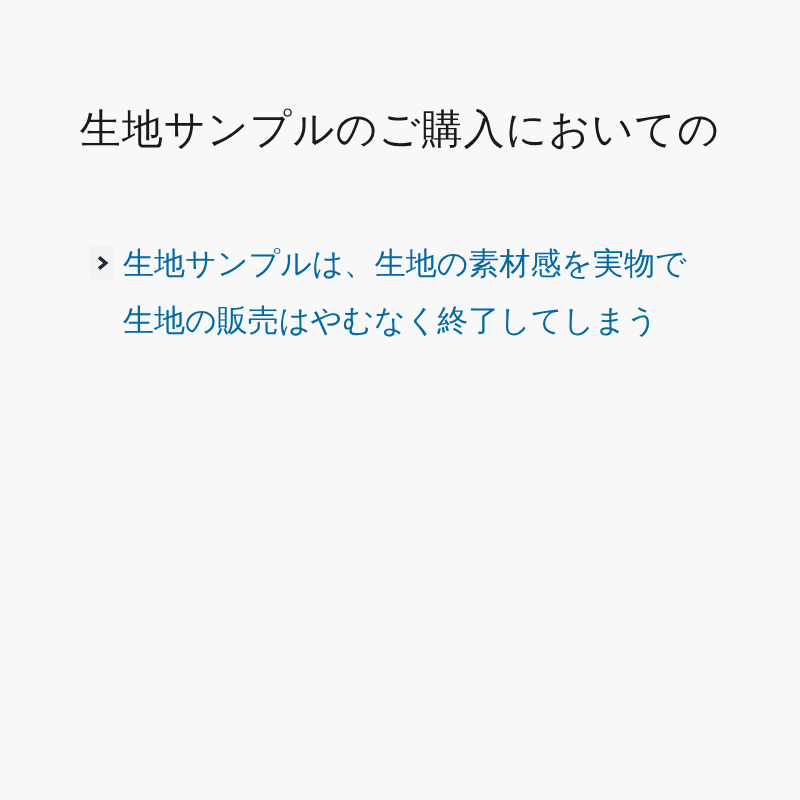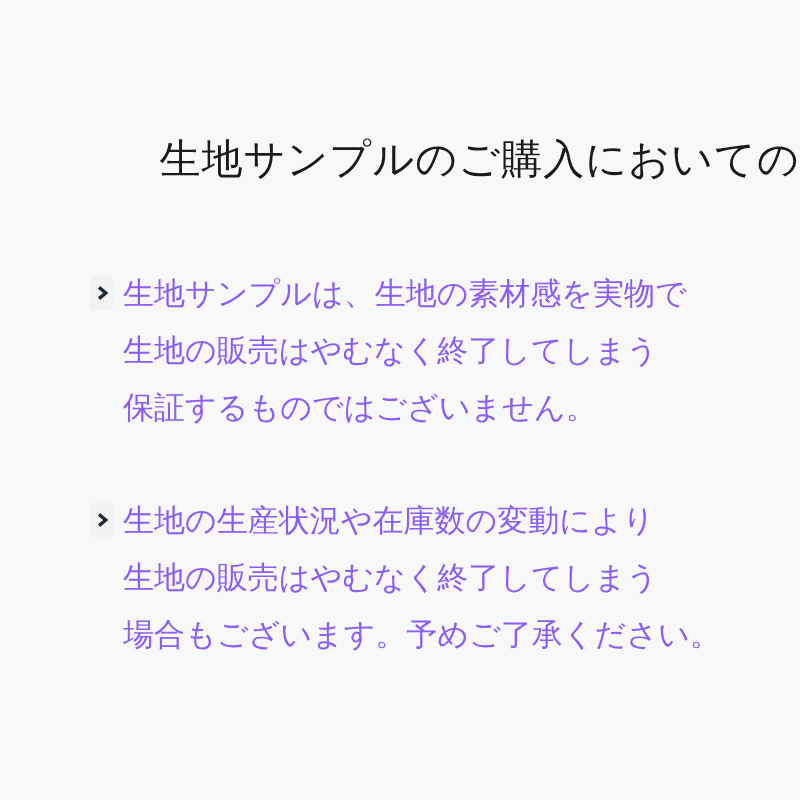--- a/index.html
+++ b/index.html
@@ -13,24 +13,23 @@
     overflow: hidden;
   }
   .page {
     width: 800px;
     height: 800px;
     background: #f8f8f8;
     box-sizing: border-box;
   }
   .title-block {
     padding-top: 90px;
-    text-align: right;
+    text-align: center;
     font-family: "Liberation Serif", "DejaVu Serif", serif;
     color: #1a1a1a;
-    margin-top: 30px;
   }
   .title-line1 {
     display: block;
     font-size: 41px;
     line-height: 78px;
     letter-spacing: 1px;
     white-space: nowrap;
   }
   .title-line2 {
     display: block;
@@ -43,21 +42,21 @@
   .notes-list {
     margin: 67px 60px 0 90px;
   }
   .note-item {
     display: flex;
     align-items: flex-start;
     margin-bottom: 56px;
     font-family: "Liberation Sans", "DejaVu Sans", sans-serif;
     font-size: 31px;
     line-height: 57px;
-    color: #8b5cf6;
+    color: #0369a1;
   }
   .bullet-box {
     flex: none;
     width: 23px;
     height: 34px;
     margin-top: 11px;
     margin-right: 10px;
     background: #f2f2f3;
     border-radius: 4px;
     display: flex;
@@ -88,32 +87,19 @@
 
     <div class="note-item">
       <span class="bullet-box">
         <svg width="18" height="18" viewBox="0 0 24 24" fill="none" stroke="#1d2836" stroke-width="4.5" stroke-linecap="butt" stroke-linejoin="miter">
           <path d="M8 4.5 L17 12 L8 19.5"></path>
         </svg>
       </span>
       <span class="note-lines">
         <span class="note-line">生地サンプルは、生地の素材感を実物で</span>
         <span class="note-line">生地の販売はやむなく終了してしまう</span>
-        <span class="note-line">保証するものではございません。</span>
       </span>
     </div>
 
-    <div class="note-item">
-      <span class="bullet-box">
-        <svg width="18" height="18" viewBox="0 0 24 24" fill="none" stroke="#1d2836" stroke-width="4.5" stroke-linecap="butt" stroke-linejoin="miter">
-          <path d="M8 4.5 L17 12 L8 19.5"></path>
-        </svg>
-      </span>
-      <span class="note-lines">
-        <span class="note-line">生地の生産状況や在庫数の変動により</span>
-        <span class="note-line">生地の販売はやむなく終了してしまう</span>
-        <span class="note-line">場合もございます。予めご了承ください。</span>
-      </span>
-    </div>
 
   </div>
 
 </div>
 
 </body></html>

